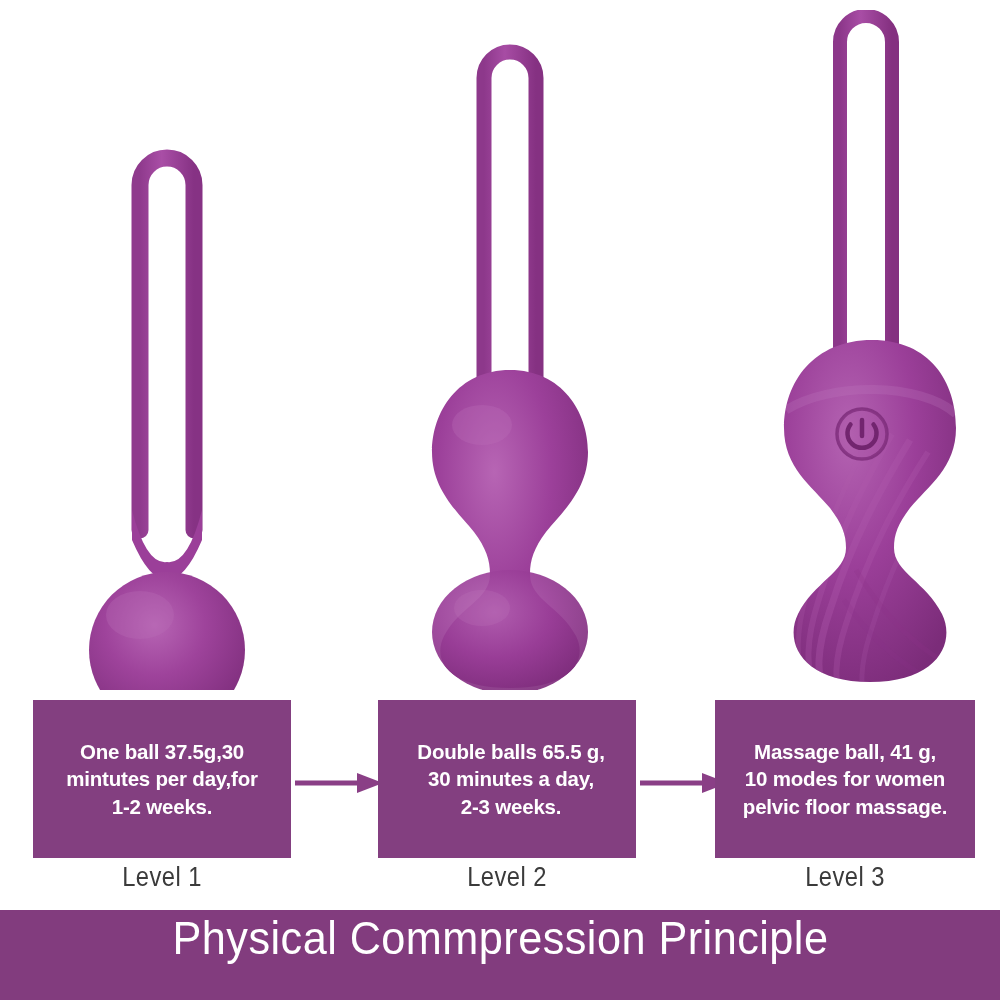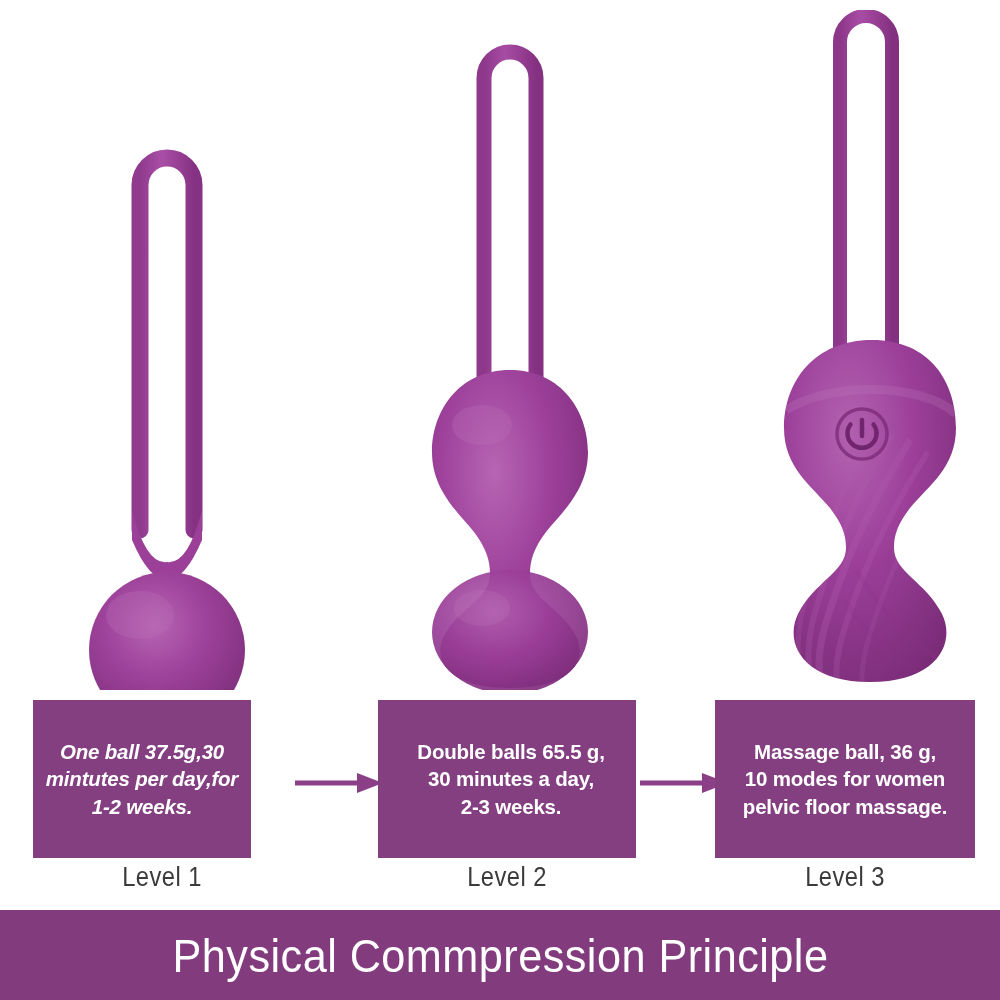--- a/index.html
+++ b/index.html
@@ -52,21 +52,21 @@
   .level-box .box-text {
     color: #ffffff;
     font-family: "Liberation Sans", sans-serif;
     font-weight: bold;
     font-size: 20.5px;
     line-height: 1.32;
     letter-spacing: -0.2px;
     white-space: pre-line;
   }
 
-  #level-box-1 { left: 33px;  top: 700px; width: 218px; height: 158px; font-style: italic; }
+  #level-box-1 { left: 33px;  top: 700px; width: 258px; height: 158px; }
   #level-box-2 { left: 378px; top: 700px; width: 258px; height: 158px; padding-left: 18px; }
   #level-box-3 { left: 715px; top: 700px; width: 260px; height: 158px; }
 
   
   .level-caption {
     position: absolute;
     top: 862px;
     color: #3b3b3b;
     font-family: "Liberation Sans", sans-serif;
     font-size: 27px;
@@ -92,21 +92,20 @@
 
   
   #bottom-banner {
     position: absolute;
     left: 0;
     top: 910px;
     width: 1000px;
     height: 90px;
     background: #823c7e;
     display: flex;
-    align-items: center;
     justify-content: center;
   }
 
   #bottom-banner .banner-text {
     color: #ffffff;
     font-family: "Liberation Sans", sans-serif;
     font-size: 47px;
     font-weight: normal;
     letter-spacing: 0.5px;
     transform: scaleX(0.92);
@@ -263,21 +262,21 @@
 2-3 weeks.</span>
   </div>
   <div class="level-caption" id="level-caption-2">Level 2</div>
 
   <svg class="flow-arrow" id="flow-arrow-2" viewBox="0 0 88 26">
     <line x1="0" y1="13" x2="66" y2="13" stroke="#8a3f86" stroke-width="5"></line>
     <polygon points="62,3 88,13 62,23" fill="#8a3f86"></polygon>
   </svg>
 
   <div class="level-box" id="level-box-3">
-    <span class="box-text">Massage ball,  36 g,
+    <span class="box-text">Massage ball,  41 g,
 10 modes for women
 pelvic floor massage.</span>
   </div>
   <div class="level-caption" id="level-caption-3">Level 3</div>
 
   <div id="bottom-banner">
     <span class="banner-text">Physical Commpression Principle</span>
   </div>
 
 </div>

